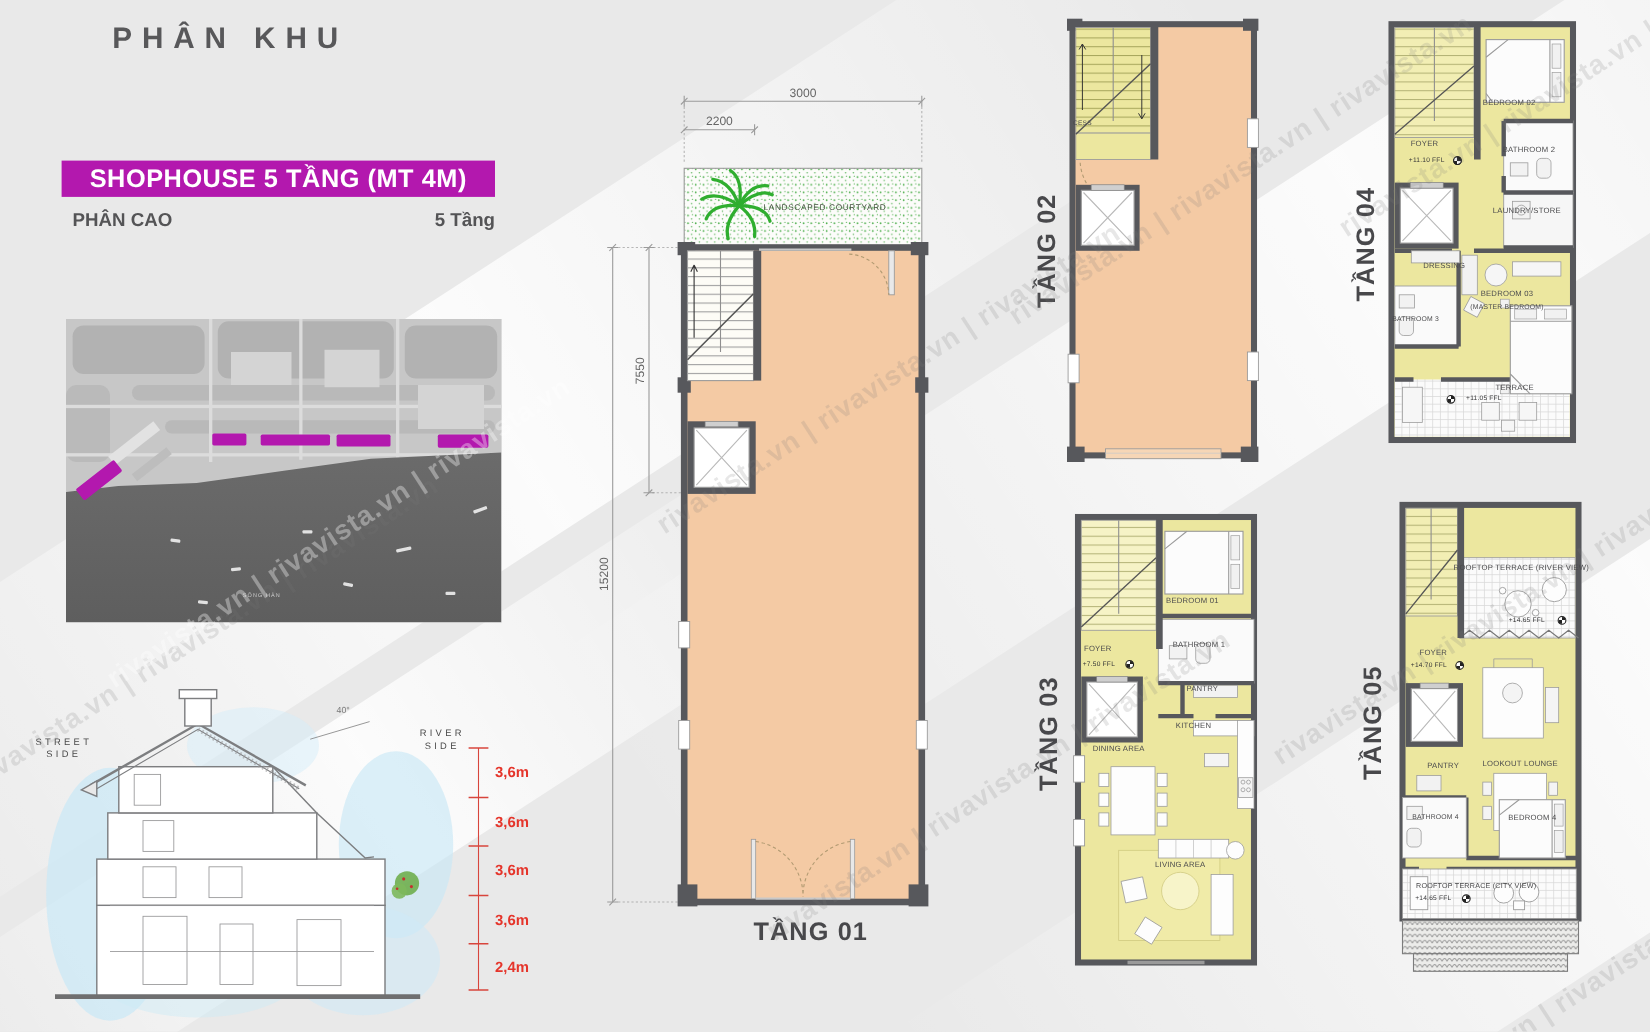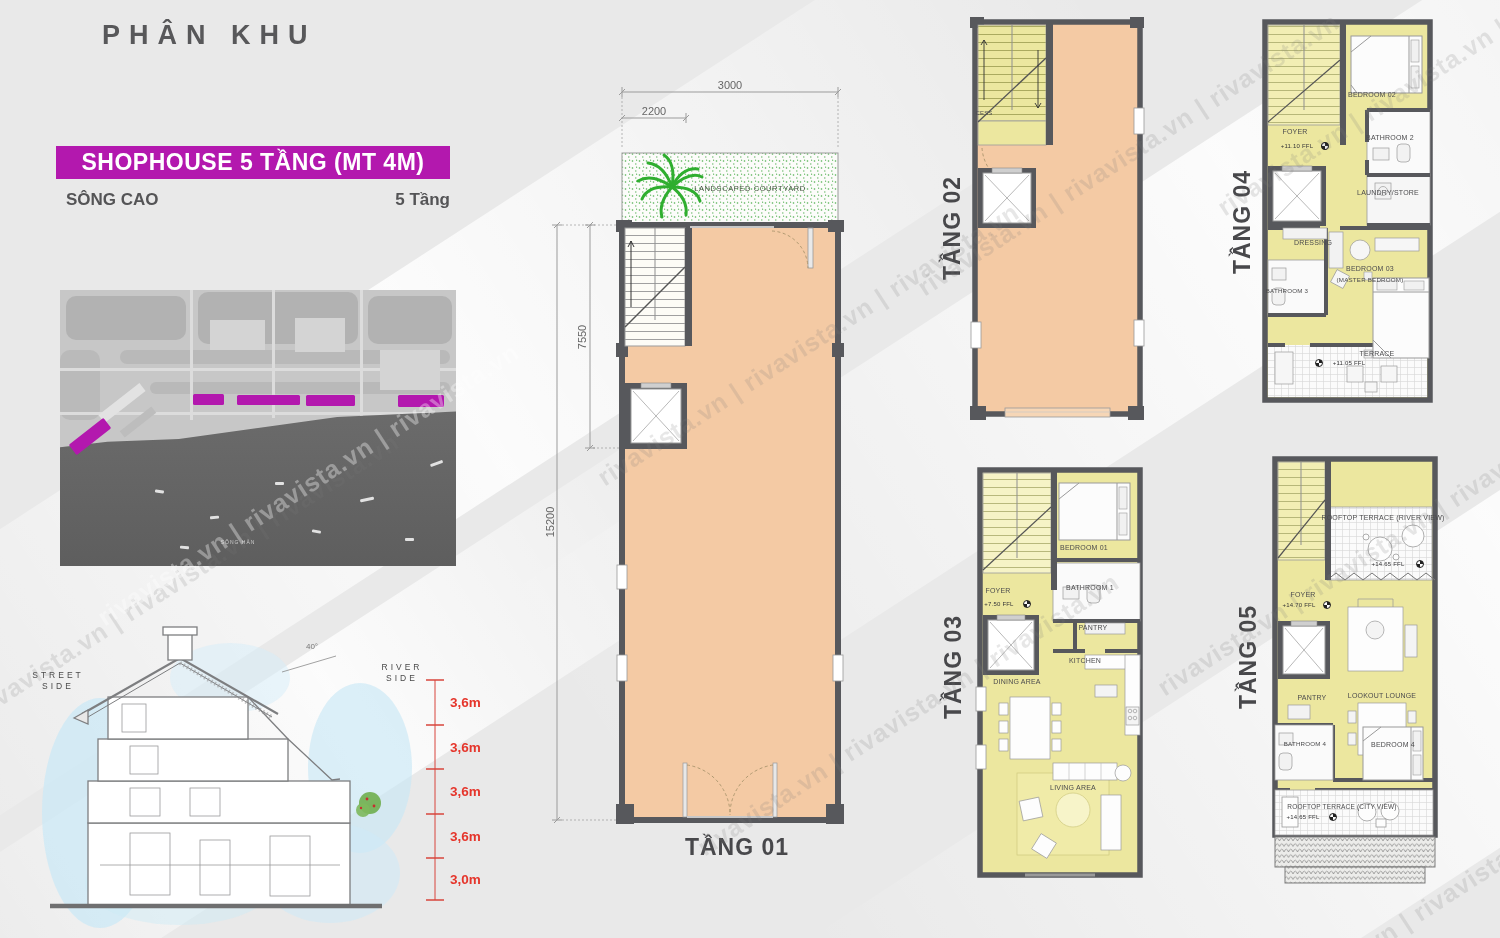--- a/index.html
+++ b/index.html
@@ -42,21 +42,21 @@
 
   <div class="streak" style="left:-300px;top:260px;width:1500px;height:240px;"></div>
   <div class="streak" style="left:420px;top:120px;width:1700px;height:220px;"></div>
   <div class="streak" style="left:760px;top:480px;width:1600px;height:300px;"></div>
   <div class="streak" style="left:-150px;top:640px;width:1000px;height:160px;"></div>
 
   <div class="kicker">PHÂN KHU</div>
   <div class="banner" id="banner" style="background: rgb(179, 24, 174);">SHOPHOUSE 5 TẦNG (MT 4M)</div>
   <div class="specs">
     <div class="specrow">
-      <span>SÔNG CAO</span>
+      <span>PHÂN CAO</span>
       <span>5 Tầng</span>
     </div>
   </div>
 
   <div class="map">
     <div class="grove" style="left:6px;top:6px;width:120px;height:44px;"></div>
     <div class="grove" style="left:138px;top:2px;width:160px;height:52px;"></div>
     <div class="grove" style="left:308px;top:6px;width:84px;height:48px;"></div>
     <div class="grove" style="left:60px;top:60px;width:330px;height:14px;opacity:.55;"></div>
     <div class="grove" style="left:90px;top:92px;width:300px;height:12px;opacity:.55;"></div>
@@ -137,21 +137,21 @@
     </svg>
     <span class="side pre" style="left:28px;top:63px;">STREET
 SIDE</span>
     <span class="side pre" style="left:372px;top:55px;">RIVER
 SIDE</span>
     <span class="rangle" style="left:282px;top:28px;">40°</span>
     <span class="mred" style="left:420px;top:84px;">3,6m</span>
     <span class="mred" style="left:420px;top:129px;">3,6m</span>
     <span class="mred" style="left:420px;top:173px;">3,6m</span>
     <span class="mred" style="left:420px;top:218px;">3,6m</span>
-    <span class="mred" style="left:420px;top:261px;">3,0m</span>
+    <span class="mred" style="left:420px;top:261px;">2,4m</span>
   </div>
 
   <div class="floor" style="left:540px;top:75px;width:330px;height:805px;">
     <svg width="330" height="805">
       <defs>
         <pattern id="sp1" width="7" height="7" patternUnits="userSpaceOnUse">
           <rect width="7" height="7" fill="#fcfcfa"></rect>
           <circle cx="1.5" cy="2" r=".8" fill="#4eb04e"></circle>
             <circle cx="4.8" cy="5" r=".7" fill="#63b863"></circle>
             <circle cx="5.6" cy="1.2" r=".6" fill="#4eb04e"></circle>

